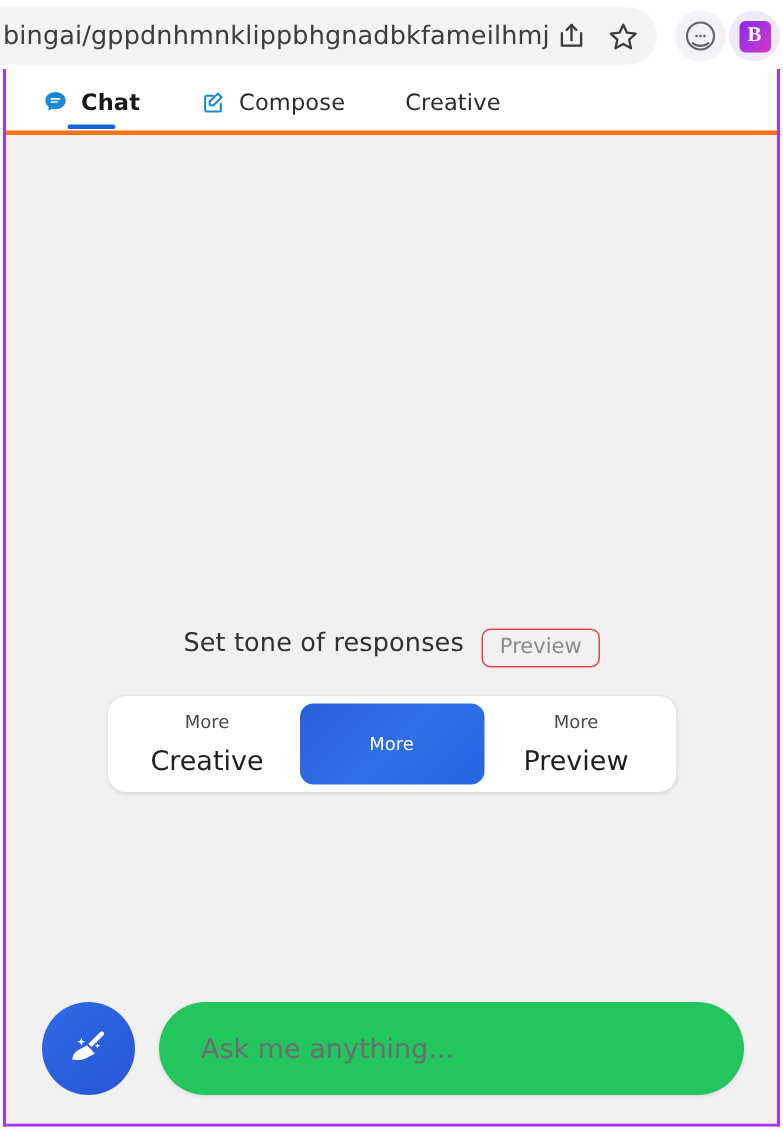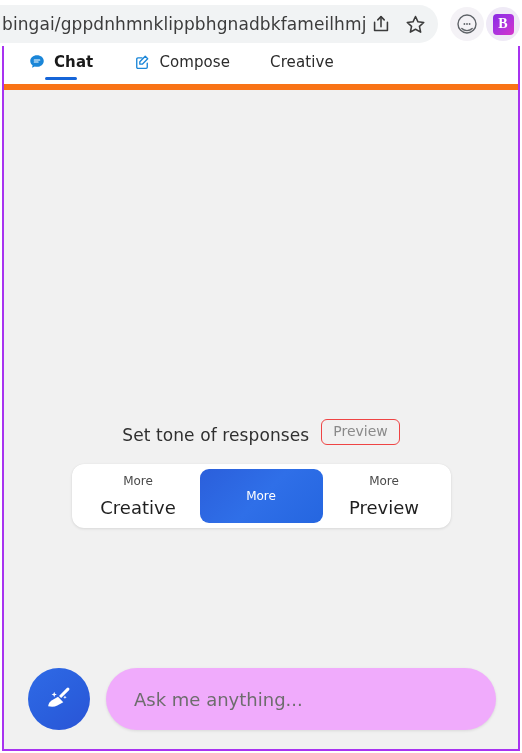--- a/index.html
+++ b/index.html
@@ -137,24 +137,24 @@
 
   
   .tabstrip {
     position: absolute;
     left: 0;
     top: 0;
     width: 514px;
     height: 44px;
     background: #ffffff;
     display: flex;
-    align-items: flex-end;
+    align-items: flex-start;
     padding-left: 18px;
     box-sizing: border-box;
-    border-bottom: 6px solid #f97316;
+    border-bottom: 3px solid #f97316;
   }
 
   .tab {
     display: flex;
     align-items: center;
     gap: 8px;
     height: 44px;
     position: relative;
     padding: 0 6px;
     cursor: pointer;
@@ -208,21 +208,21 @@
     left: 0;
     top: 328px;
     width: 514px;
     display: flex;
     flex-direction: column;
     align-items: center;
   }
 
   .tone-heading-row {
     display: flex;
-    align-items: flex-end;
+    align-items: flex-start;
     gap: 12px;
     margin-bottom: 19px;
   }
 
   .tone-heading {
     font-size: 17px;
     color: #303030;
     font-family: "DejaVu Sans", sans-serif;
     letter-spacing: 0.1px;
   }
@@ -312,21 +312,21 @@
     justify-content: center;
     cursor: pointer;
     border: none;
     padding: 0;
   }
 
   .ask-input {
     flex: 1 1 auto;
     height: 62px;
     border-radius: 31px;
-    background: #f0abfc;
+    background: #22c55e;
     border: none;
     outline: none;
     padding: 0 28px;
     font-size: 18px;
     color: #2b2b2b;
     font-family: "DejaVu Sans", sans-serif;
     box-sizing: border-box;
     box-shadow: 0 1px 3px rgba(0,0,0,0.10);
   }
 

